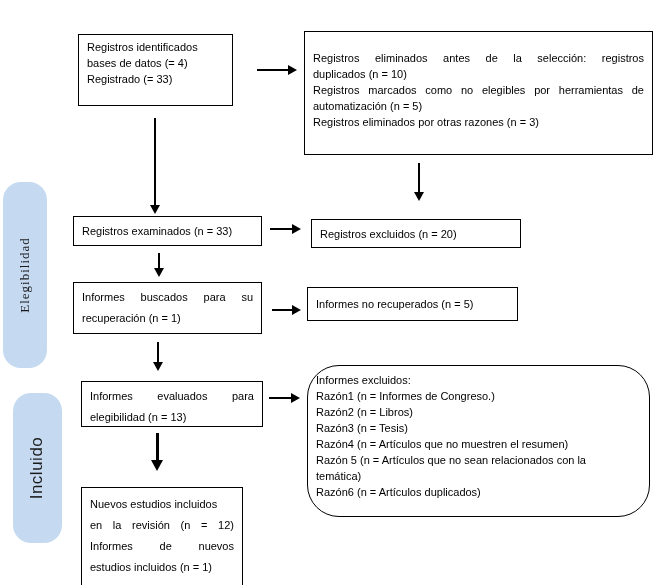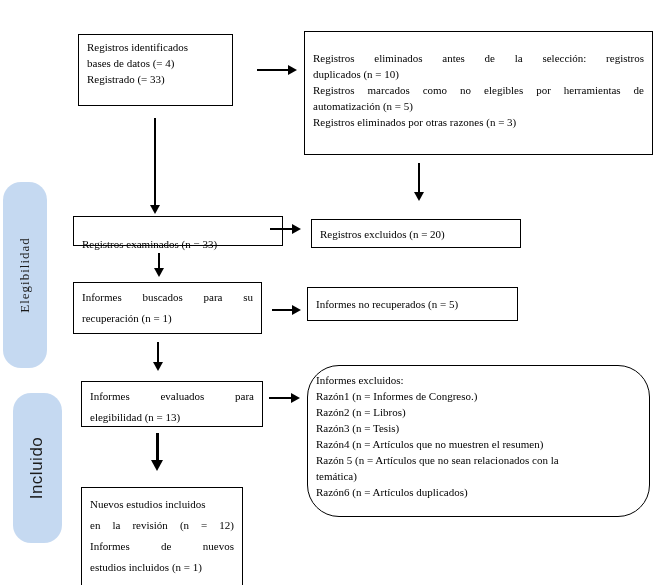--- a/index.html
+++ b/index.html
@@ -2,21 +2,21 @@
 <html><head>
 <meta charset="utf-8">
 <style>
   html,body { margin:0; padding:0; background:#ffffff; }
   .canvas {
     position:relative; width:655px; height:585px; background:#ffffff;
     overflow:hidden; font-family:"Liberation Sans", sans-serif; color:#000;
   }
   .box {
     position:absolute; background:#ffffff; border:1px solid #000000;
-    box-sizing:border-box; padding:4px 8px;font-family:Liberation Serif, serif;
+    box-sizing:border-box; padding:4px 8px;
   }
   .line { font-size:11px; line-height:16px; white-space:normal; }
   .lh21 .line { line-height:21px; }
   .lh18 .line { line-height:18px; }
   .just { text-align:justify; text-align-last:justify; }
   .bar {
     position:absolute; background:#c5d9f1; border-radius:18px;
     display:flex; align-items:center; justify-content:center;
   }
   .vtext { transform:rotate(-90deg); white-space:nowrap; color:#1a1a1a; }
@@ -52,21 +52,21 @@
     </div>
 
   <div class="box" style="left:304px; top:31px; width:349px; height:124px; padding-top:18px;">
       <div class="line just">Registros eliminados antes de la selección: registros</div>
       <div class="line">duplicados (n = 10)</div>
       <div class="line just">Registros marcados como no elegibles por herramientas de</div>
       <div class="line">automatización (n = 5)</div>
       <div class="line">Registros eliminados por otras razones (n = 3)</div>
     </div>
 
-  <div class="box lh18" style="left:73px; top:216px; width:210px; height:30px; padding-top:18px;">
+  <div class="box lh18" style="left:73px; top:216px; width:189px; height:30px; padding-top:5px;">
       <div class="line">Registros examinados (n = 33)</div>
     </div>
 
   <div class="box lh18" style="left:311px; top:219px; width:210px; height:29px; padding-top:5px;">
       <div class="line">Registros excluidos (n = 20)</div>
     </div>
 
   <div class="box lh21" style="left:73px; top:282px; width:189px; height:52px;">
       <div class="line just">Informes buscados para su</div>
       <div class="line">recuperación (n = 1)</div>

